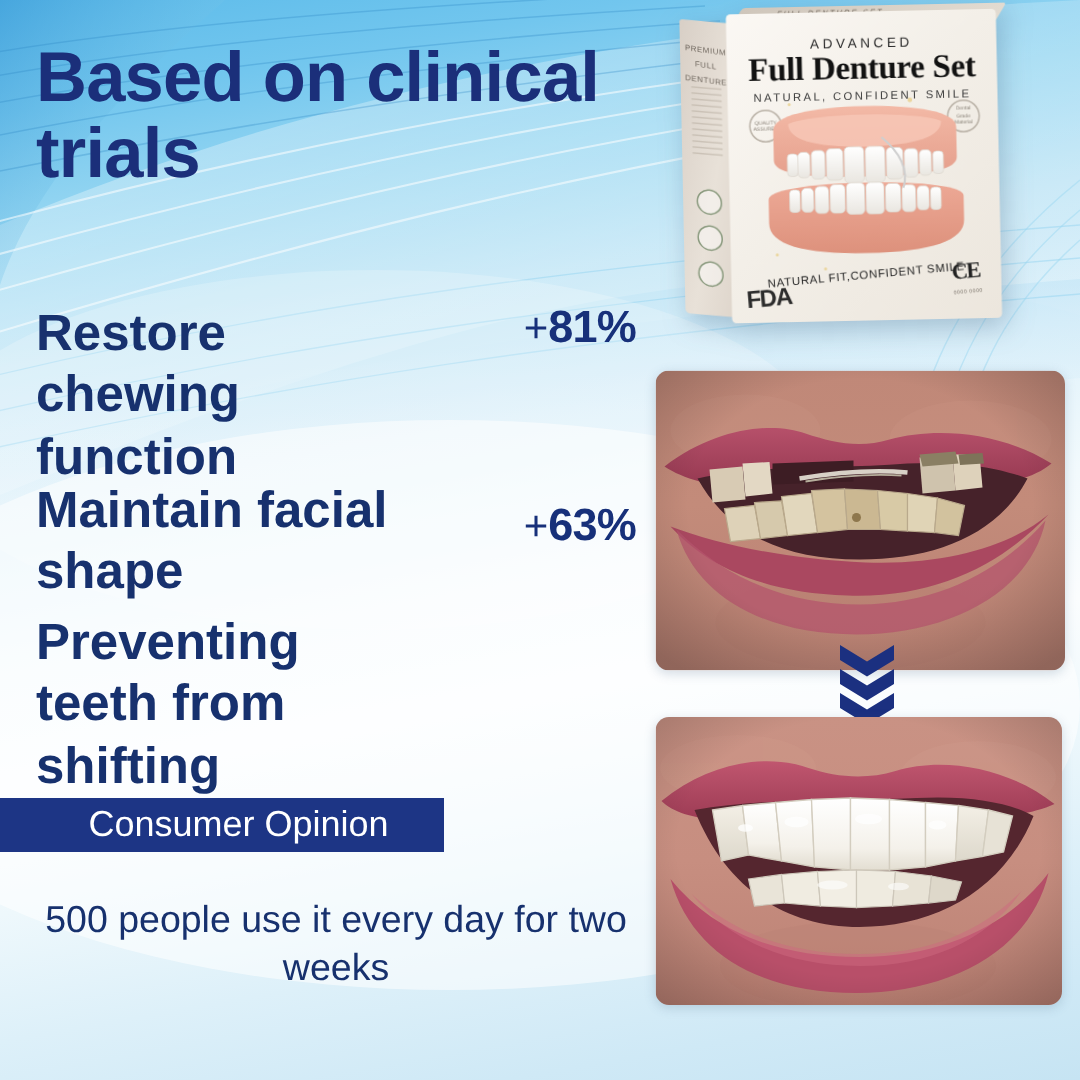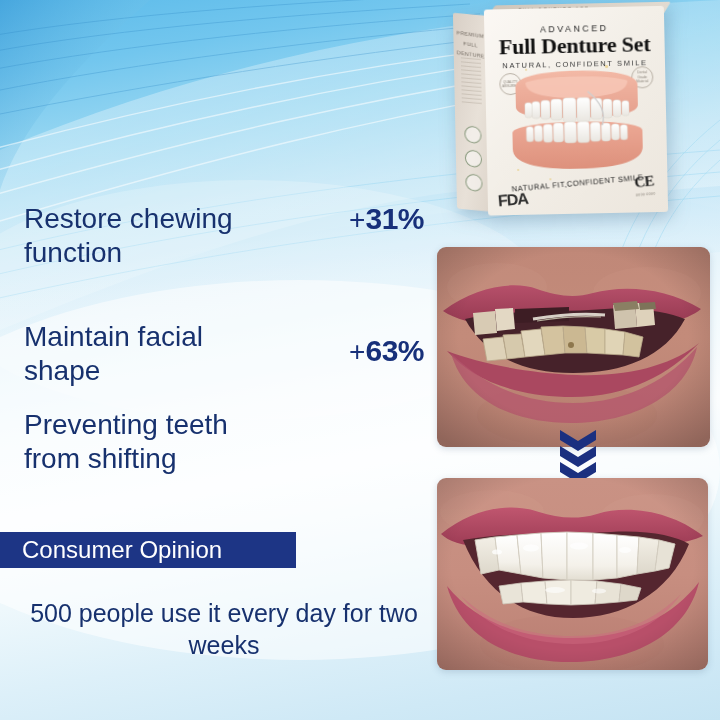--- a/index.html
+++ b/index.html
@@ -52,23 +52,23 @@
   .benefit {
     position: absolute;
     left: 24px;
     width: 400px;
     display: flex;
     align-items: flex-start;
     justify-content: space-between;
   }
   .benefit-text {
     color: #17316e;
-    font-size: 28px;
+    font-size: 34px;
     line-height: 1.22;
-    font-weight: 400;
+    font-weight: 700;
     width: 250px;
   }
   .benefit-stat {
     color: #17307a;
     font-size: 28px;
     font-weight: 400;
     white-space: nowrap;
     padding-top: 2px;
   }
   .benefit-stat b {
@@ -87,20 +87,21 @@
   
   .banner {
     position: absolute;
     left: 0;
     top: 532px;
     width: 296px;
     height: 36px;
     background: #1d3585;
     display: flex;
     align-items: center;
+    justify-content: center;
   }
   .banner span {
     color: #ffffff;
     font-size: 24px;
     padding-left: 22px;
     font-weight: 400;
   }
   .footnote {
     position: absolute;
     left: 24px;
@@ -338,24 +339,25 @@
       <ellipse cx="250" cy="300" rx="300" ry="120" fill="#ffffff" opacity="0.22"></ellipse>
 
       <g stroke="#9ed9f2" stroke-width="1" fill="none" opacity="0.5">
         <path d="M720,140 C660,190 630,250 620,320"></path>
         <path d="M720,120 C650,176 614,244 604,318"></path>
         <path d="M720,160 C668,206 644,258 636,322"></path>
       </g>
     </svg>
   </div>
 
+  <div class="headline">Based on clinical trials</div>
 
   <div class="benefit" id="benefit-0">
     <div class="benefit-text">Restore chewing function</div>
-    <div class="benefit-stat"><span>+</span><b>31%</b></div>
+    <div class="benefit-stat"><span>+</span><b>81%</b></div>
   </div>
 
   <div class="benefit" id="benefit-1">
     <div class="benefit-text">Maintain facial shape</div>
     <div class="benefit-stat"><span>+</span><b>63%</b></div>
   </div>
 
   <div class="benefit" id="benefit-2">
     <div class="benefit-text">Preventing teeth from shifting</div>
   </div>

